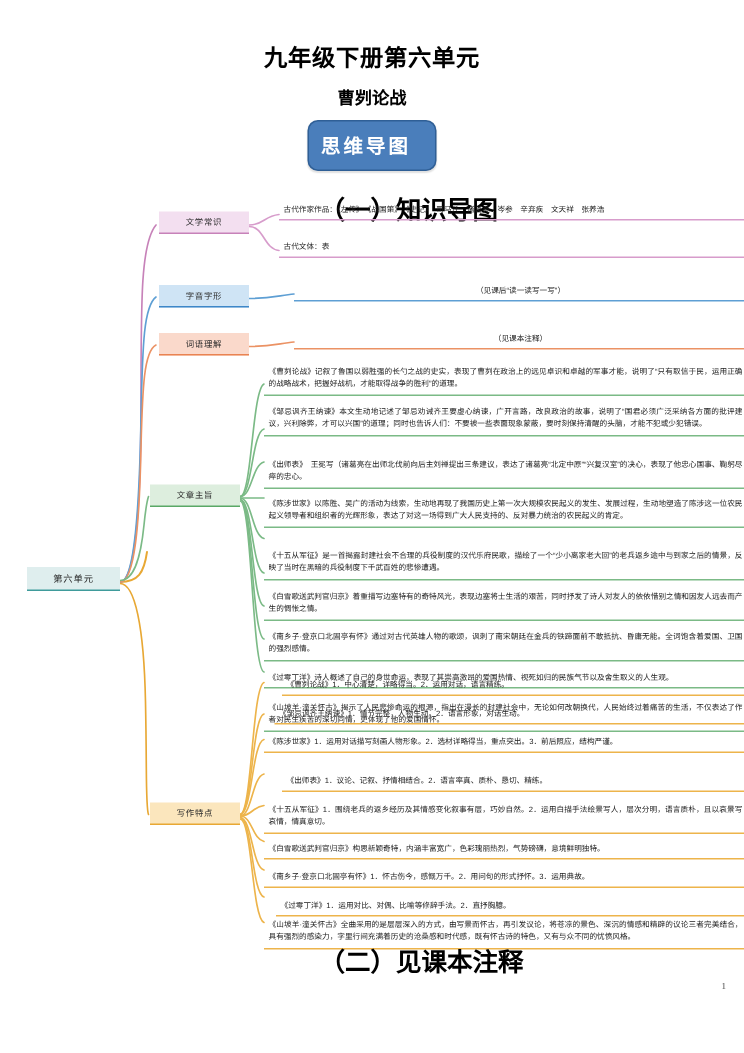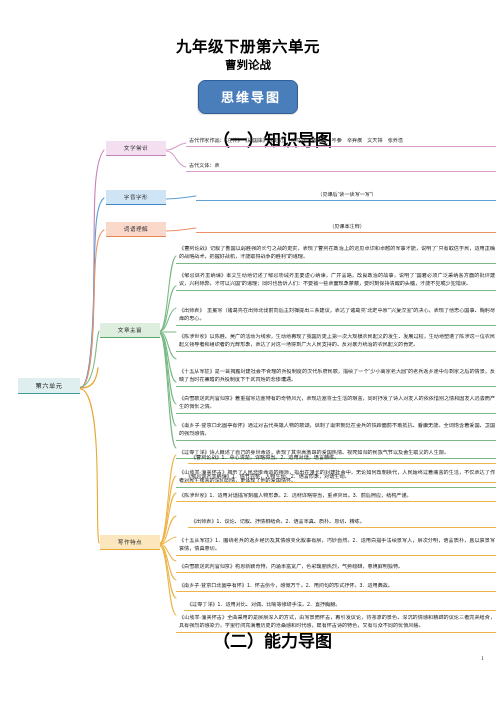--- a/index.html
+++ b/index.html
@@ -14,42 +14,42 @@
   }
   .page{position:relative;width:496px;height:702px;}
 
   
   .doc-title{
     text-align:center;
     font-family:"Liberation Sans","DejaVu Sans",sans-serif;
     font-weight:bold;
     font-size:15.5px;
     letter-spacing:.5px;
-    margin:8px;
+    margin:0;
     position:absolute;left:0;right:0;top:26px;
   }
   .doc-subtitle{
     text-align:center;
     font-family:"Liberation Sans","DejaVu Sans",sans-serif;
     font-weight:bold;
     font-size:11.5px;
     margin:0;
     position:absolute;left:0;right:0;top:56px;
   }
   .map-badge{
     position:absolute;left:50%;top:80px;transform:translateX(-50%);
     background:#4a7ebb;
     border:1.4px solid #2f5f96;
     border-radius:7px;
     color:#ffffff;
     font-family:"Liberation Sans","DejaVu Sans",sans-serif;
     font-weight:bold;
     font-size:13px;
     letter-spacing:2px;
-    padding:6px 16px 7px 22px;
+    padding:6px 16px 7px 8px;
     white-space:nowrap;
     box-shadow:0 1px 1px rgba(0,0,0,.12);
   }
   .sec-heading{
     position:absolute;
     font-family:"Liberation Sans","DejaVu Sans",sans-serif;
     font-weight:bold;
     font-size:17px;
     white-space:nowrap;
   }
@@ -202,17 +202,17 @@
     <div class="leaf u-yellow" style="left:176px;top:351px;width:316px;">《陈涉世家》1．运用对话描写刻画人物形象。2．选材详略得当，重点突出。3．前后照应，结构严谨。</div>
     <div class="leaf u-yellow" style="left:188px;top:377px;width:304px;">《出师表》1．议论、记叙、抒情相结合。2．语言率真、质朴、恳切、精练。</div>
     <div class="leaf u-yellow" style="left:176px;top:396px;width:316px;">《十五从军征》1．围绕老兵的返乡经历及其情感变化叙事有层，巧妙自然。2．运用白描手法绘景写人，层次分明，语言质朴，且以哀景写哀情，情真意切。</div>
     <div class="leaf u-yellow" style="left:176px;top:422px;width:316px;">《白雪歌送武判官归京》构思新颖奇特，内涵丰富宽广，色彩瑰丽热烈，气势磅礴，意境鲜明独特。</div>
     <div class="leaf u-yellow" style="left:176px;top:441px;width:316px;">《南乡子·登京口北固亭有怀》1．怀古伤今，感慨万千。2．用问句的形式抒怀。3．运用典故。</div>
     <div class="leaf u-yellow" style="left:184px;top:460px;width:308px;">《过零丁洋》1．运用对比、对偶、比喻等修辞手法。2．直抒胸臆。</div>
     <div class="leaf u-yellow" style="left:176px;top:473px;width:316px;">《山坡羊·潼关怀古》全曲采用的是层层深入的方式，由写景而怀古，再引发议论，将苍凉的景色、深沉的情感和精辟的议论三者完美结合，具有强烈的感染力，字里行间充满着历史的沧桑感和时代感，既有怀古诗的特色，又有与众不同的忧愤风格。</div>
 
   </div>
 
-  <div class="sec-heading" id="sec-ability">（二）能力导图</div>
+  <div class="sec-heading" id="sec-ability">（二）见课本注释</div>
 
   <div class="page-number">1</div>
 
 </div>
 
 </body></html>

